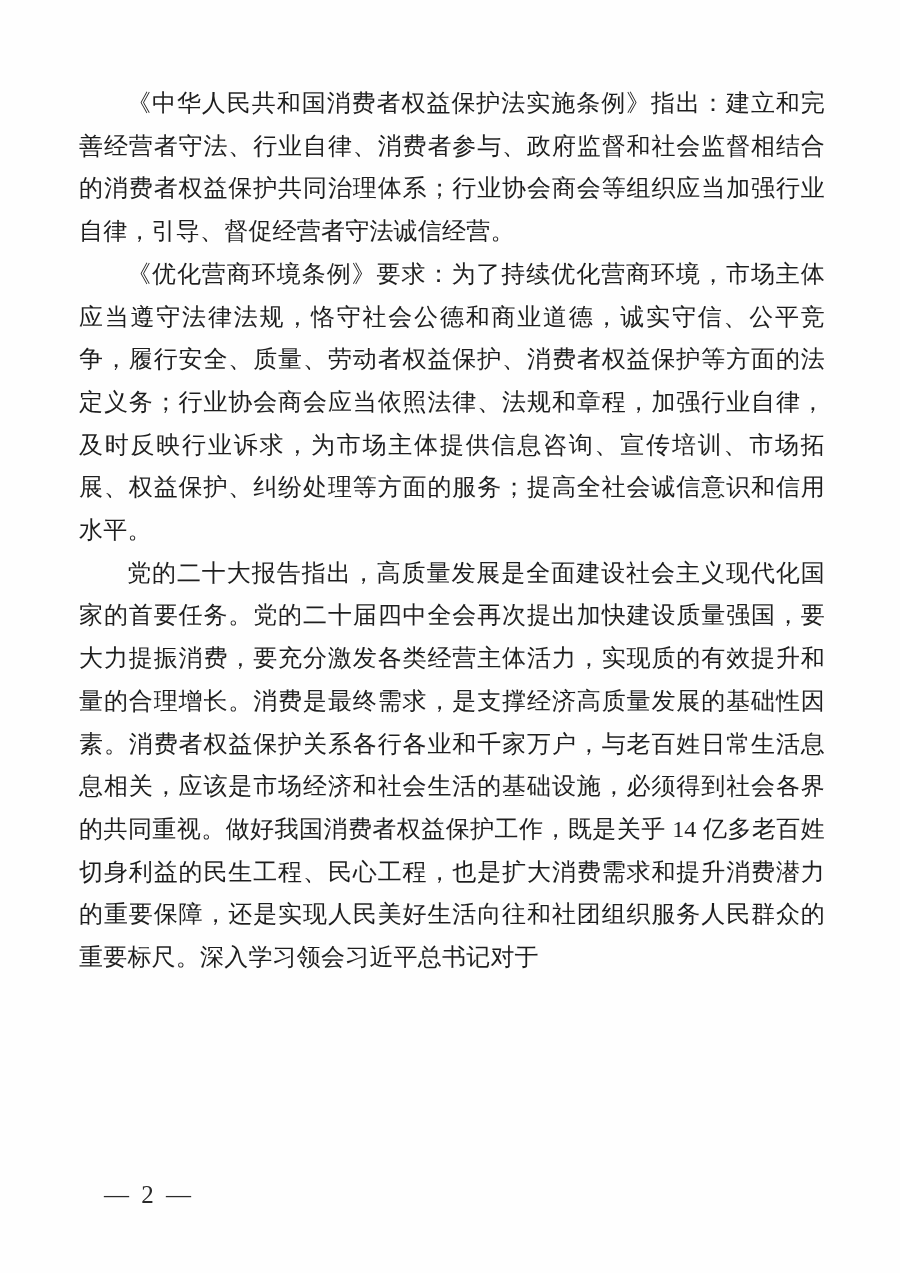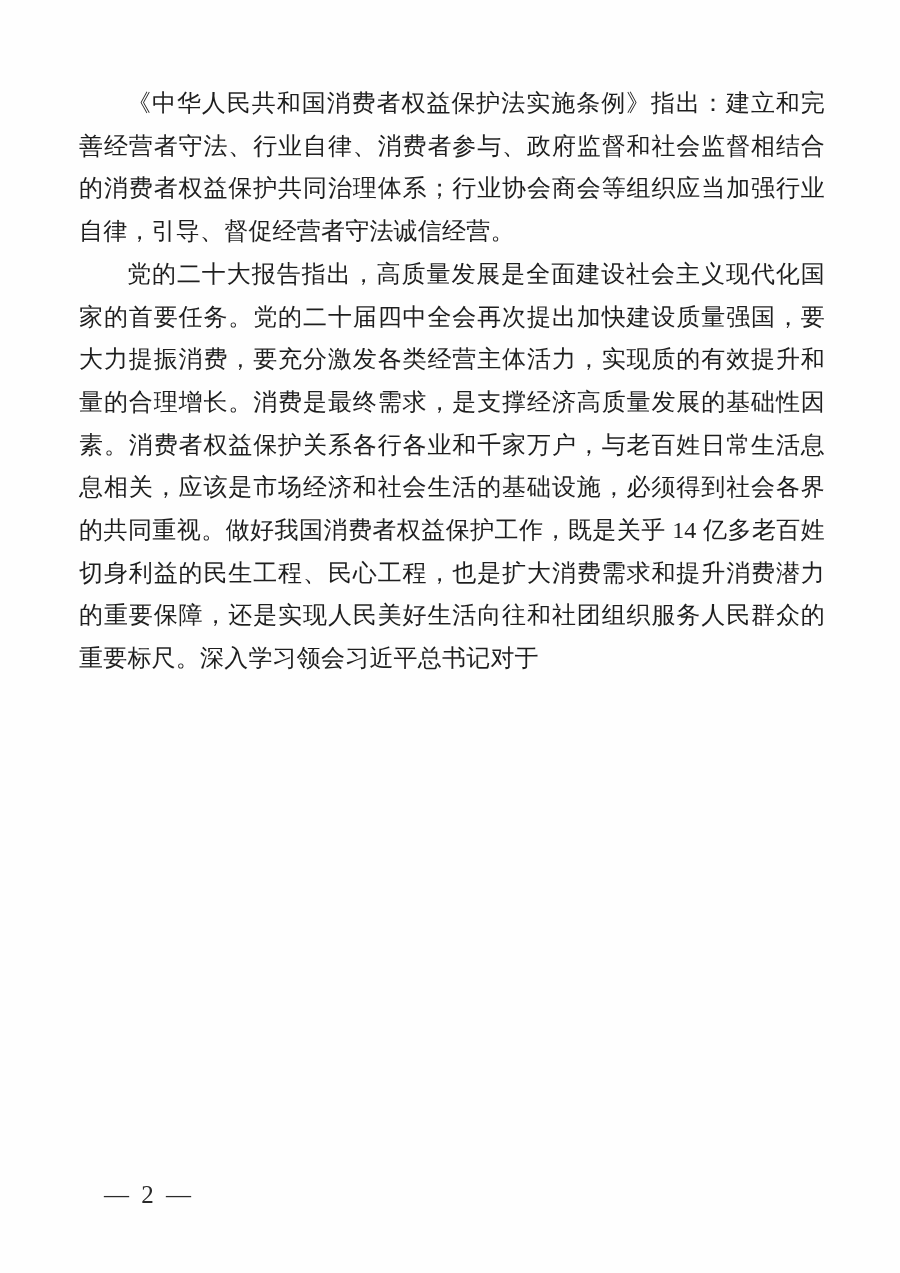--- a/index.html
+++ b/index.html
@@ -45,16 +45,17 @@
     letter-spacing: 3px;
     color: #2a2a2a;
   }
 </style>
 </head>
 <body>
 
 <div class="page">
   <div class="body-text">
     <p>《中华人民共和国消费者权益保护法实施条例》指出：建立和完善经营者守法、行业自律、消费者参与、政府监督和社会监督相结合的消费者权益保护共同治理体系；行业协会商会等组织应当加强行业自律，引导、督促经营者守法诚信经营。</p>
+    <p>《优化营商环境条例》要求：为了持续优化营商环境，市场主体应当遵守法律法规，恪守社会公德和商业道德，诚实守信、公平竞争，履行安全、质量、劳动者权益保护、消费者权益保护等方面的法定义务；行业协会商会应当依照法律、法规和章程，加强行业自律，及时反映行业诉求，为市场主体提供信息咨询、宣传培训、市场拓展、权益保护、纠纷处理等方面的服务；提高全社会诚信意识和信用水平。</p>
     <p>党的二十大报告指出，高质量发展是全面建设社会主义现代化国家的首要任务。党的二十届四中全会再次提出加快建设质量强国，要大力提振消费，要充分激发各类经营主体活力，实现质的有效提升和量的合理增长。消费是最终需求，是支撑经济高质量发展的基础性因素。消费者权益保护关系各行各业和千家万户，与老百姓日常生活息息相关，应该是市场经济和社会生活的基础设施，必须得到社会各界的共同重视。做好我国消费者权益保护工作，既是关乎 14 亿多老百姓切身利益的民生工程、民心工程，也是扩大消费需求和提升消费潜力的重要保障，还是实现人民美好生活向往和社团组织服务人民群众的重要标尺。深入学习领会习近平总书记对于</p>
   </div>
   <div class="page-number">— 2 —</div>
 </div>
 
 </body></html>

